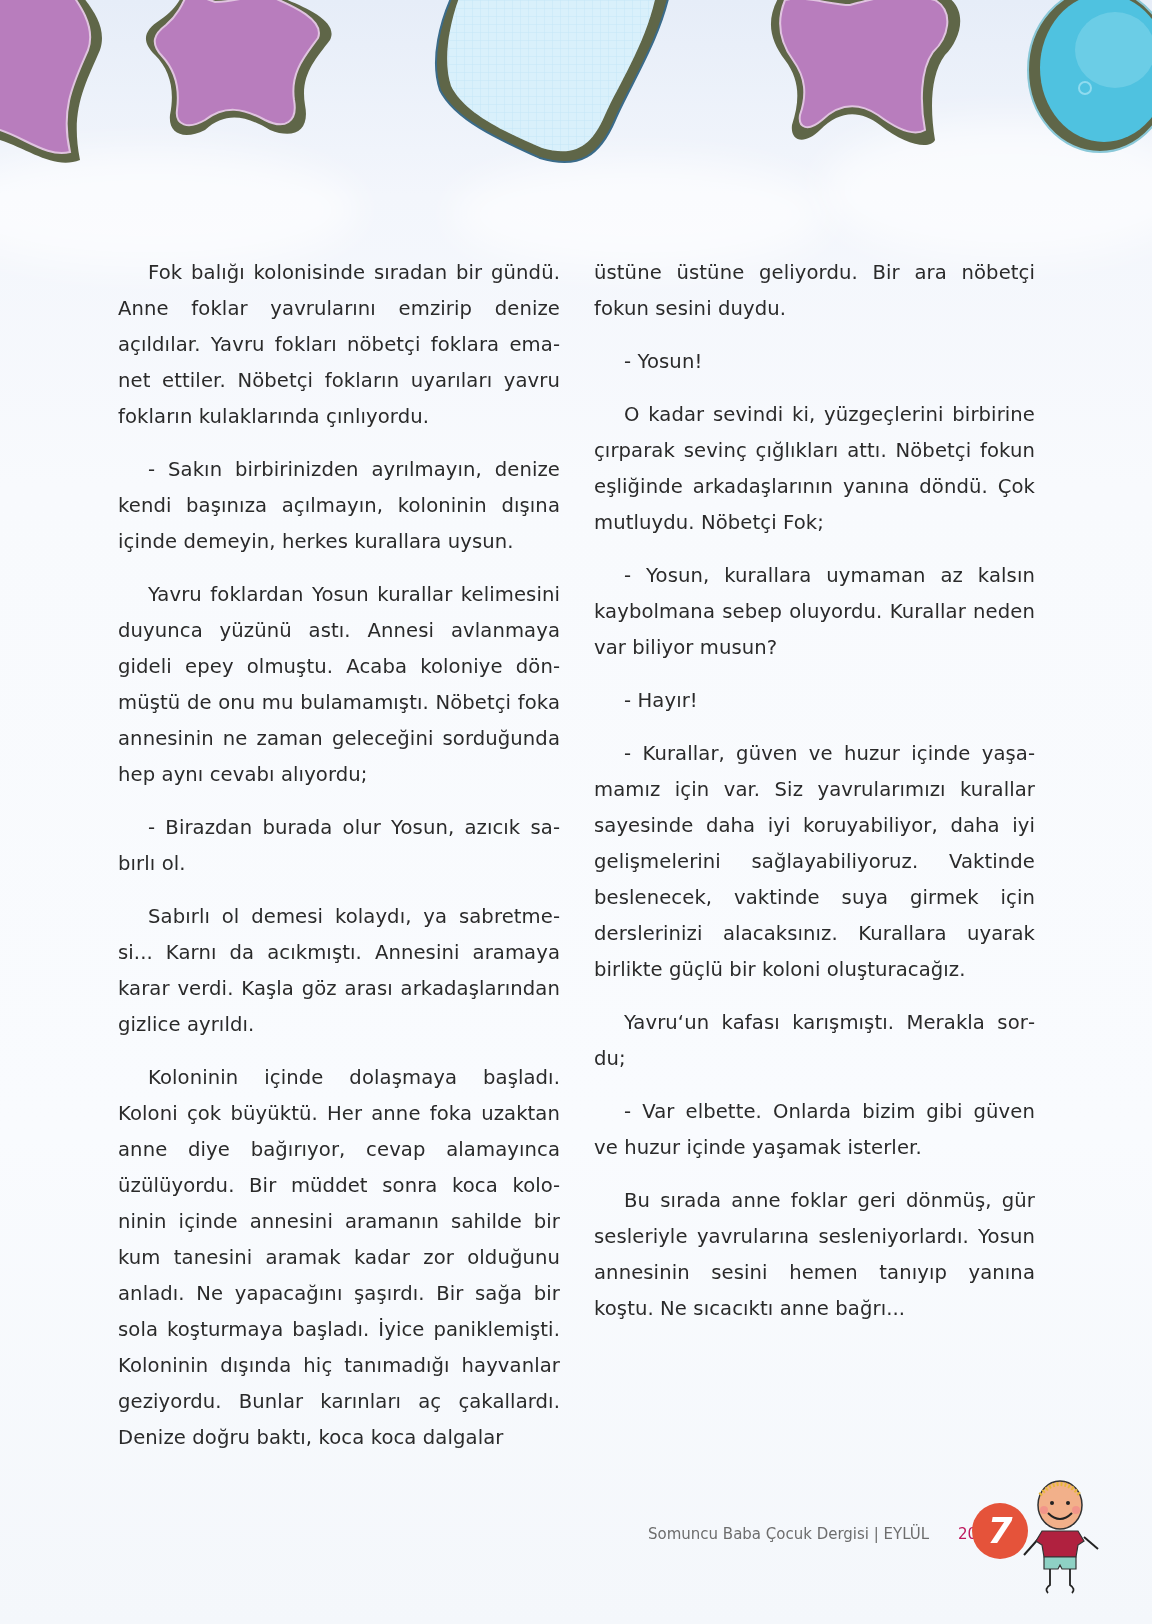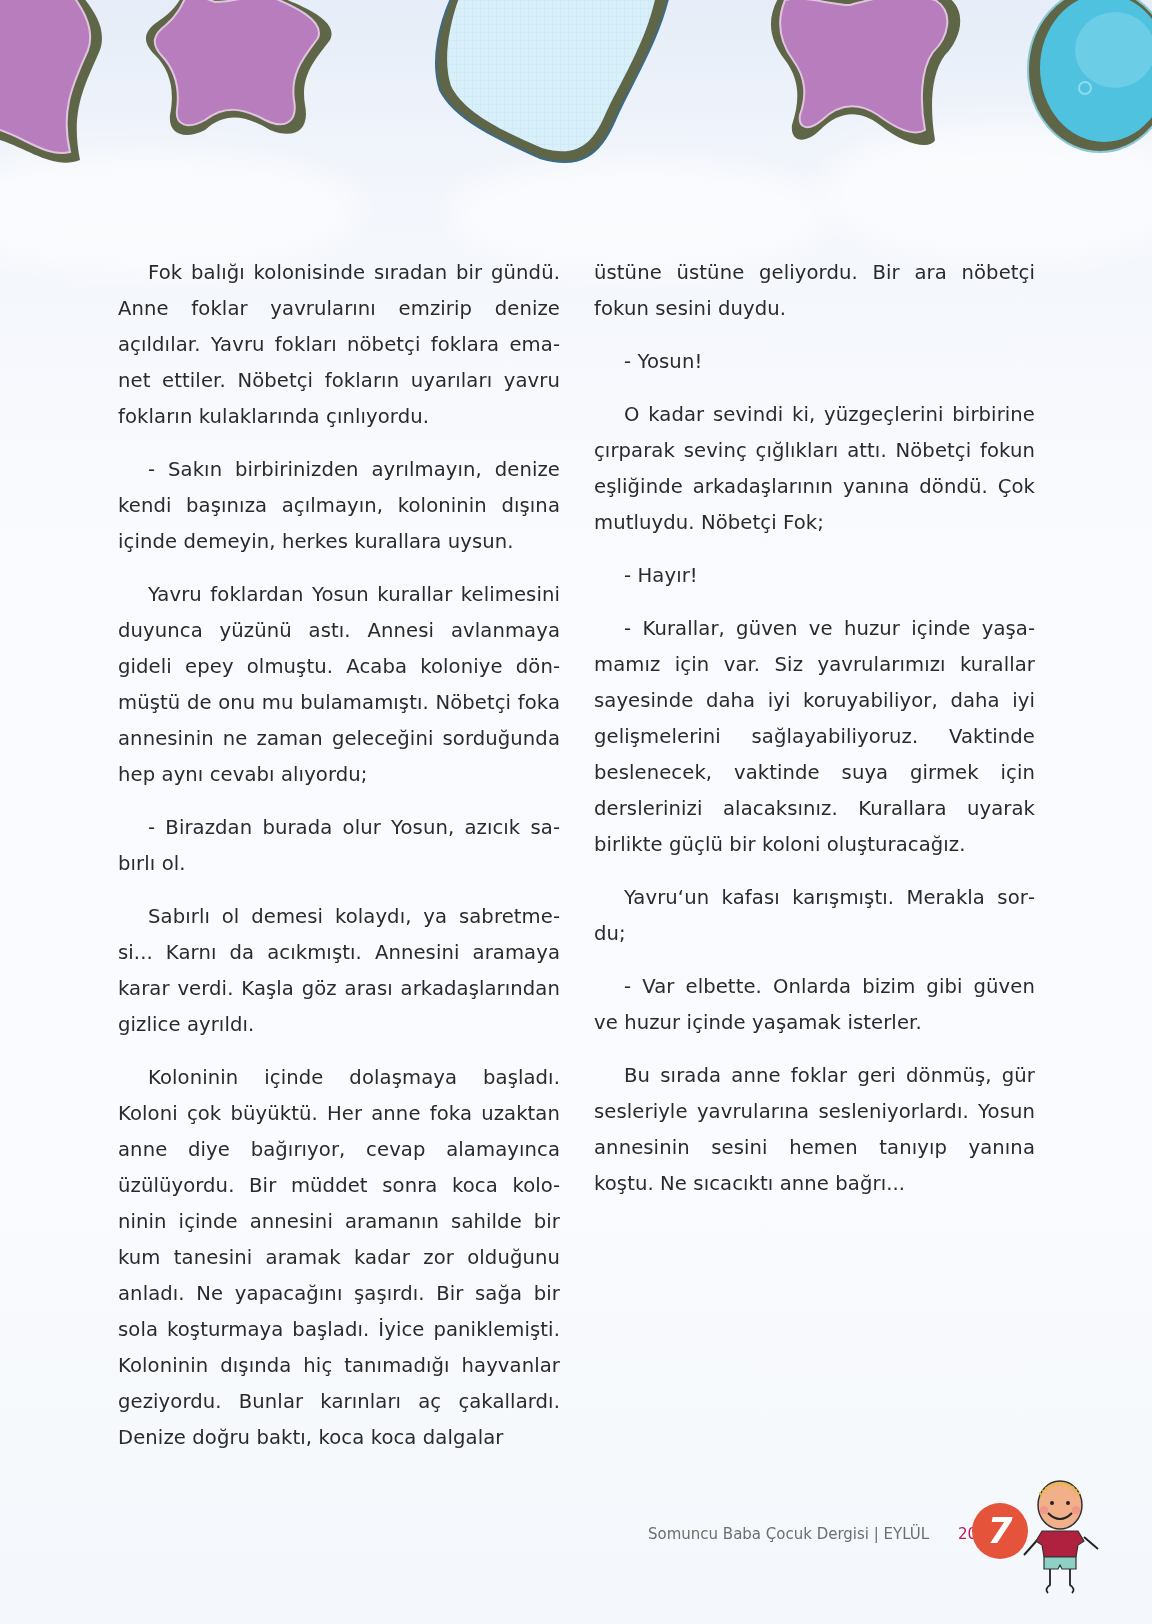--- a/index.html
+++ b/index.html
@@ -81,20 +81,21 @@
   <p>Yavru foklardan Yosun kurallar kelimesi­ni duyunca yüzünü astı. Annesi avlanmaya gideli epey olmuştu. Acaba koloniye dön­müştü de onu mu bulamamıştı. Nöbetçi foka annesinin ne zaman geleceğini sordu­ğunda hep aynı cevabı alıyordu;</p>
   <p>- Birazdan burada olur Yosun, azıcık sa­bırlı ol.</p>
   <p>Sabırlı ol demesi kolaydı, ya sabretme­si... Karnı da acıkmıştı. Annesini aramaya karar verdi. Kaşla göz arası arkadaşlarından gizlice ayrıldı.</p>
   <p>Koloninin içinde dolaşmaya başladı. Koloni çok büyüktü. Her anne foka uzak­tan anne diye bağırıyor, cevap alamayınca üzülüyordu.  Bir müddet sonra koca kolo­ninin içinde annesini aramanın sahilde bir kum tanesini aramak kadar zor olduğunu anladı. Ne yapacağını şaşırdı.  Bir sağa bir sola koşturmaya başladı. İyice paniklemişti. Koloninin dışında hiç tanımadığı hayvan­lar geziyordu. Bunlar karınları aç çakallar­dı. Denize doğru baktı, koca koca dalgalar</p>
 </div>
 
 <div class="col col-right">
   <p class="noindent">üstüne üstüne geliyordu. Bir ara nöbetçi fokun sesini duydu.</p>
   <p>- Yosun!</p>
   <p>O kadar sevindi ki, yüzgeçlerini birbirine çırparak sevinç çığlıkları attı. Nöbetçi fokun eşliğinde arkadaşlarının yanına döndü. Çok mutluydu. Nöbetçi Fok;</p>
+  <p>- Yosun, kurallara uymaman az kalsın kaybolmana sebep oluyordu. Kurallar ne­den var biliyor musun?</p>
   <p>- Hayır!</p>
   <p>- Kurallar, güven ve huzur içinde yaşa­mamız için var. Siz yavrularımızı kurallar sayesinde daha iyi koruyabiliyor, daha iyi gelişmelerini sağlayabiliyoruz. Vaktin­de beslenecek, vaktinde suya girmek için derslerinizi alacaksınız. Kurallara uyarak birlikte güçlü bir koloni oluşturacağız.</p>
   <p>Yavru‘un kafası karışmıştı. Merakla sor­du;</p>
   <p>- Var elbette. Onlarda bizim gibi güven ve huzur içinde yaşamak isterler.</p>
   <p>Bu sırada anne foklar geri dönmüş, gür sesleriyle yavrularına sesleniyorlardı. Yo­sun annesinin sesini hemen tanıyıp yanına koştu. Ne sıcacıktı anne bağrı...</p>
 </div>
 
 <div class="footer-text">
   <span>Somuncu Baba Çocuk Dergisi | EYLÜL </span><span class="year">2025</span>
 </div>

